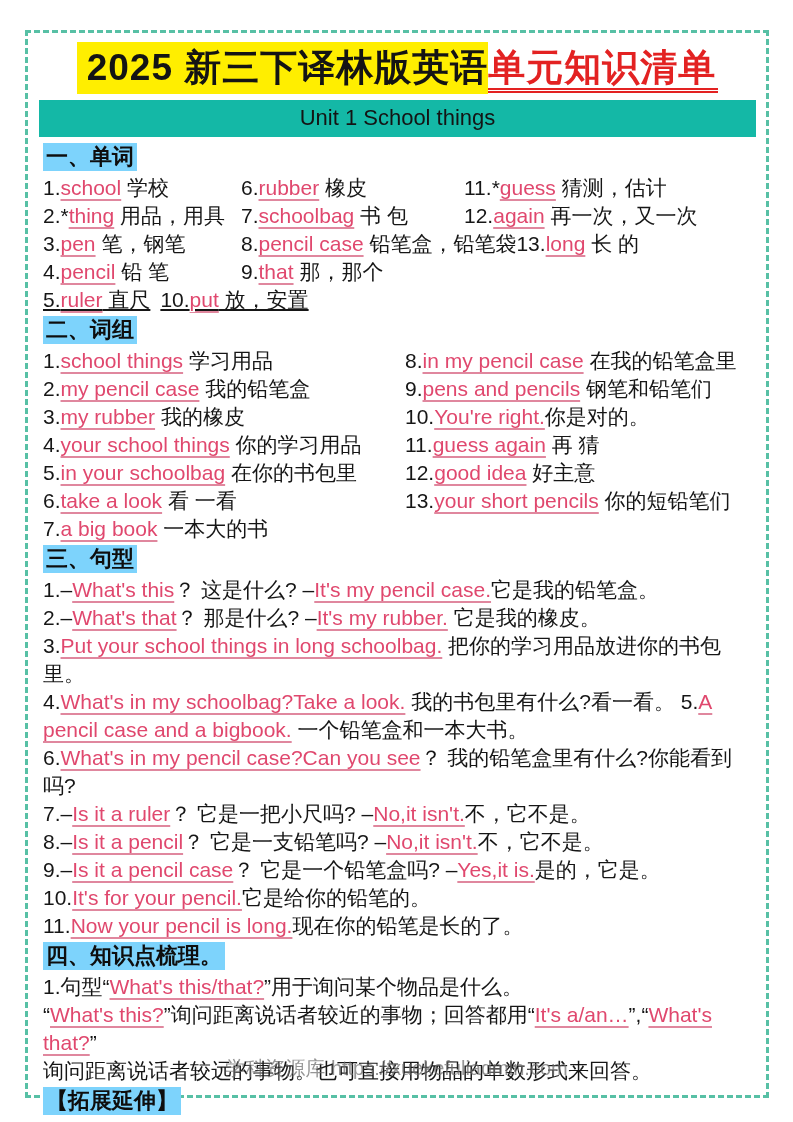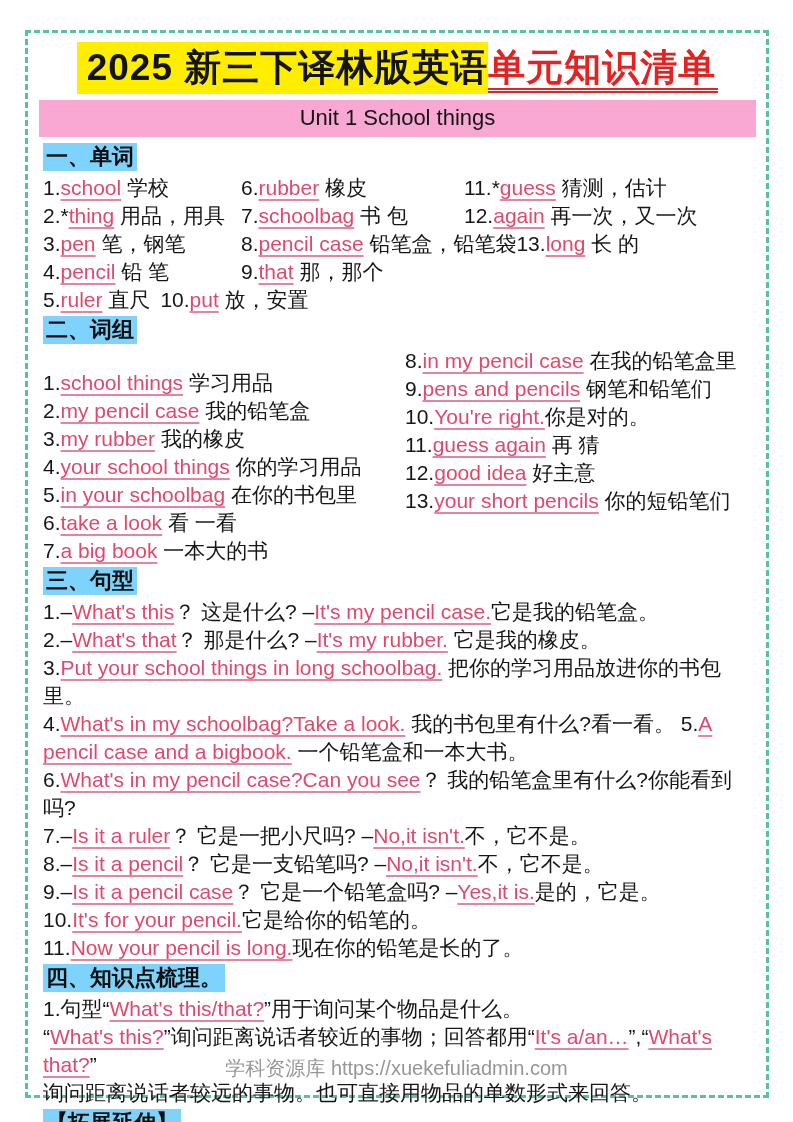--- a/index.html
+++ b/index.html
@@ -12,41 +12,41 @@
     border:3px dashed #57c0a5;
     padding:6px 14px 0 15px;box-sizing:border-box;background:#ffffff;
   }
   .title{
     text-align:center;margin:4px 0 7px;font-size:37px;font-weight:bold;
     letter-spacing:1px;white-space:nowrap;
   }
   .title .hl{background:#ffee00;padding:5px 0 6px 10px;color:#141414;}
   .title .red{color:#e32222;border-bottom:5px double #e32222;padding:5px 2px 0 0;}
   .banner{
-    background:#f9a8d4;text-align:center;font-size:22px;color:#141414;
+    background:#14b8a6;text-align:center;font-size:22px;color:#141414;
     padding:5px 0 6px;margin:0 -4px 4px;
   }
   .sec-h{
     display:inline-block;background:#7dd3fc;color:#0e0e0e;font-weight:bold;
     font-size:22px;line-height:26px;padding:1px 3px;margin:2px 0 3px;
   }
   .line{font-size:21px;line-height:28px;color:#161616;}
   .seg-e{
     color:#e0486e;
     text-decoration:underline;text-decoration-thickness:2px;text-underline-offset:4px;
     text-decoration-color:#e0879e;
   }
   .seg-z{color:#161616;}
   .wrow{display:flex;}
   .wc1{flex:0 0 auto;min-width:198px;}
   .wc2{flex:0 0 auto;min-width:223px;}
   .wc3{flex:1 1 auto;}
-  .wrow.tight .wca{flex:0 0 auto;min-width:0;margin-right:10px;}
+  .wrow.tight .wca{flex:0 0 auto;min-width:0;margin-right:10px;text-decoration:underline;}
   .phrases{display:flex;}
-  .ph-l{flex:0 0 362px;margin-top:22px;}
+  .ph-l{flex:0 0 362px;}
   .ph-r{flex:1 1 auto;}
   .watermark{
     position:absolute;left:50%;bottom:40px;transform:translateX(-50%);
     color:rgba(110,110,110,0.72);font-size:20px;white-space:nowrap;z-index:5;
   }
 </style>
 </head>
 <body>
 
 <div class="frame">

